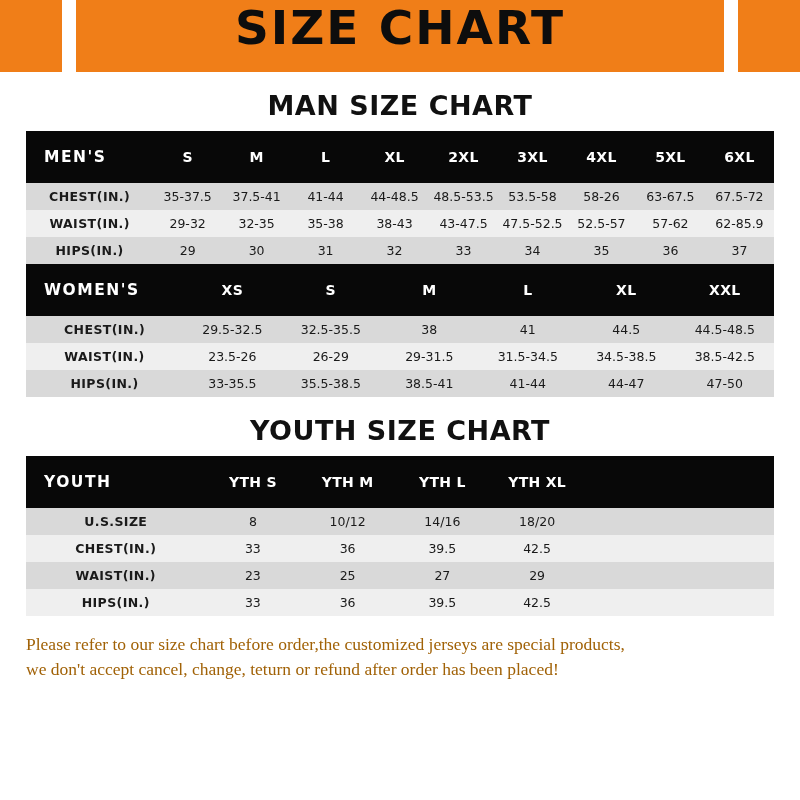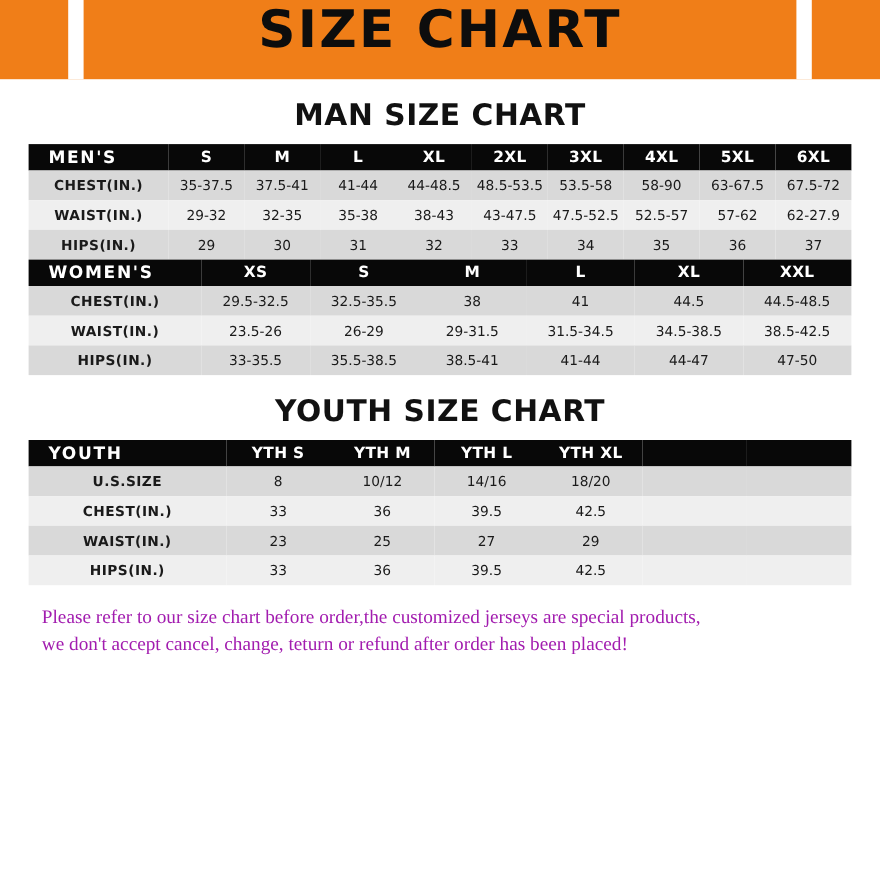--- a/index.html
+++ b/index.html
@@ -75,21 +75,21 @@
     vertical-align: middle;
     white-space: nowrap;
   }
   table.size-table thead tr {
     background: #080808;
   }
   table.size-table thead th {
     color: #ffffff;
     font-weight: bold;
     font-size: 14px;
-    height: 24px;
+    height: 52px;
     letter-spacing: 0.3px;
   }
   table.size-table thead th.corner {
     font-size: 15.5px;
     letter-spacing: 1.5px;
     text-align: left;
     padding-left: 18px;
   }
   table.size-table tbody tr.odd { background: #d9d9d9; }
   table.size-table tbody tr.even { background: #efefef; }
@@ -104,22 +104,22 @@
 
   .women-table th, .women-table td { font-size: 13.5px; height: 30px; margin-left: 15px; }
   .women-table thead th { height: 40px; font-size: 16px; }
   .women-table thead th.corner { font-size: 16.5px; }
 
   .youth-table th, .youth-table td { font-size: 13.5px; height: 30px; }
   .youth-table thead th { height: 40px; font-size: 16px; text-align: center; }
   .youth-table thead th.corner { font-size: 16.5px; margin-top: 27px; }
 
   .notice {
-    margin: 16px 4px 0 12px;
-    color: #a21caf;
+    margin: 16px 4px 0 0;
+    color: #a16207;
     font-family: "Liberation Serif", serif;
     font-size: 17.5px;
     line-height: 1.45;
     text-align: left;
   }
   .notice .line { display: block; }
 </style>
 </head>
 <body>
 
@@ -164,35 +164,35 @@
         </thead>
         <tbody>
           <tr class="odd">
             <td class="rowlabel">CHEST(IN.)</td>
             <td>35-37.5</td>
             <td>37.5-41</td>
             <td>41-44</td>
             <td>44-48.5</td>
             <td>48.5-53.5</td>
             <td>53.5-58</td>
-            <td>58-90</td>
+            <td>58-26</td>
             <td>63-67.5</td>
             <td>67.5-72</td>
           </tr>
           <tr class="even">
             <td class="rowlabel">WAIST(IN.)</td>
             <td>29-32</td>
             <td>32-35</td>
             <td>35-38</td>
             <td>38-43</td>
             <td>43-47.5</td>
             <td>47.5-52.5</td>
             <td>52.5-57</td>
             <td>57-62</td>
-            <td>62-27.9</td>
+            <td>62-85.9</td>
           </tr>
           <tr class="odd">
             <td class="rowlabel">HIPS(IN.)</td>
             <td>29</td>
             <td>30</td>
             <td>31</td>
             <td>32</td>
             <td>33</td>
             <td>34</td>
             <td>35</td>

